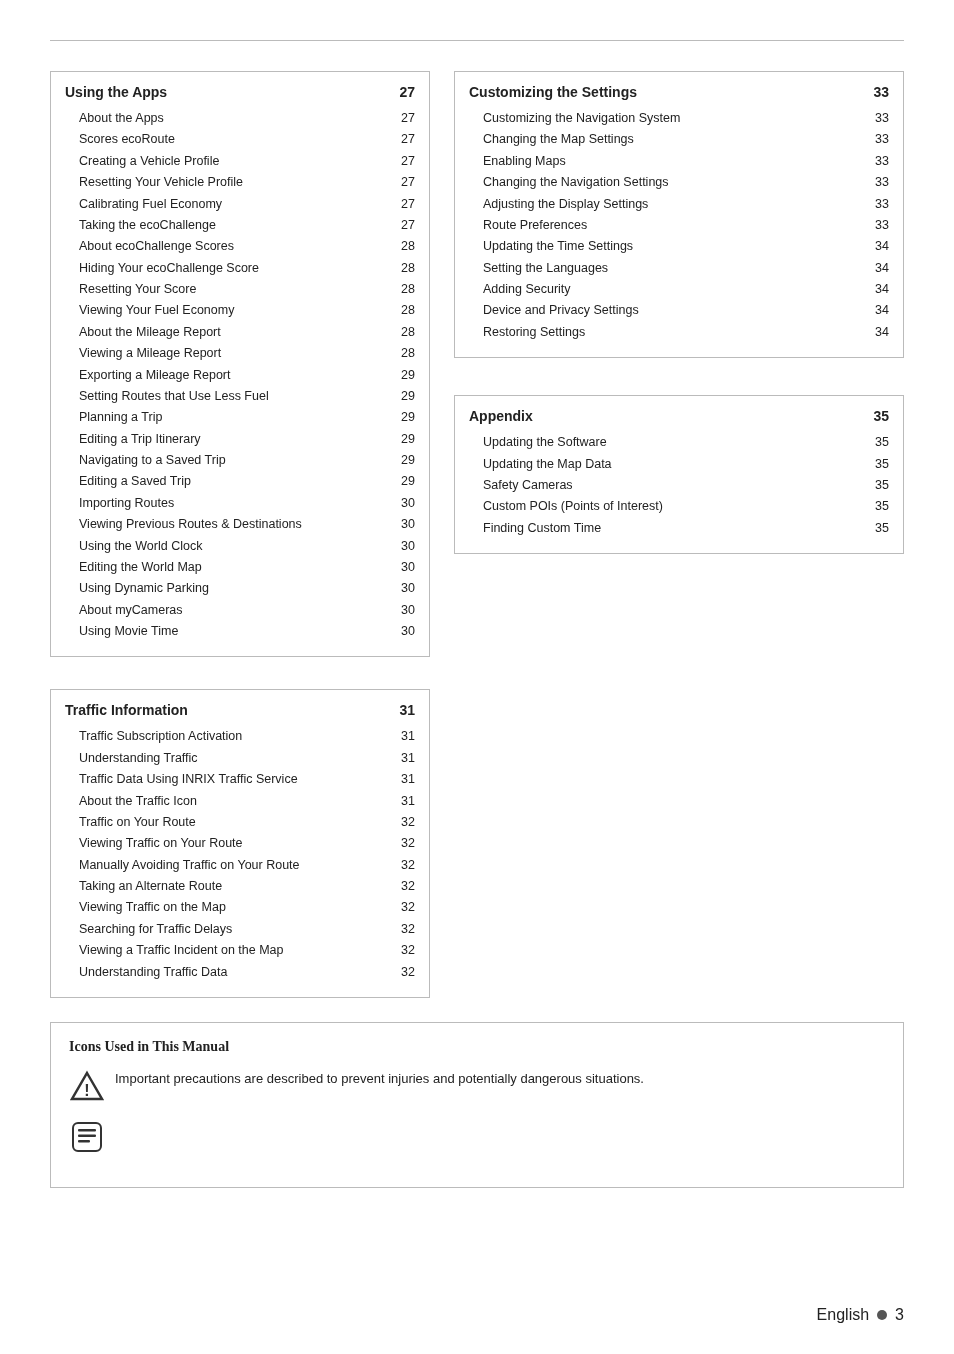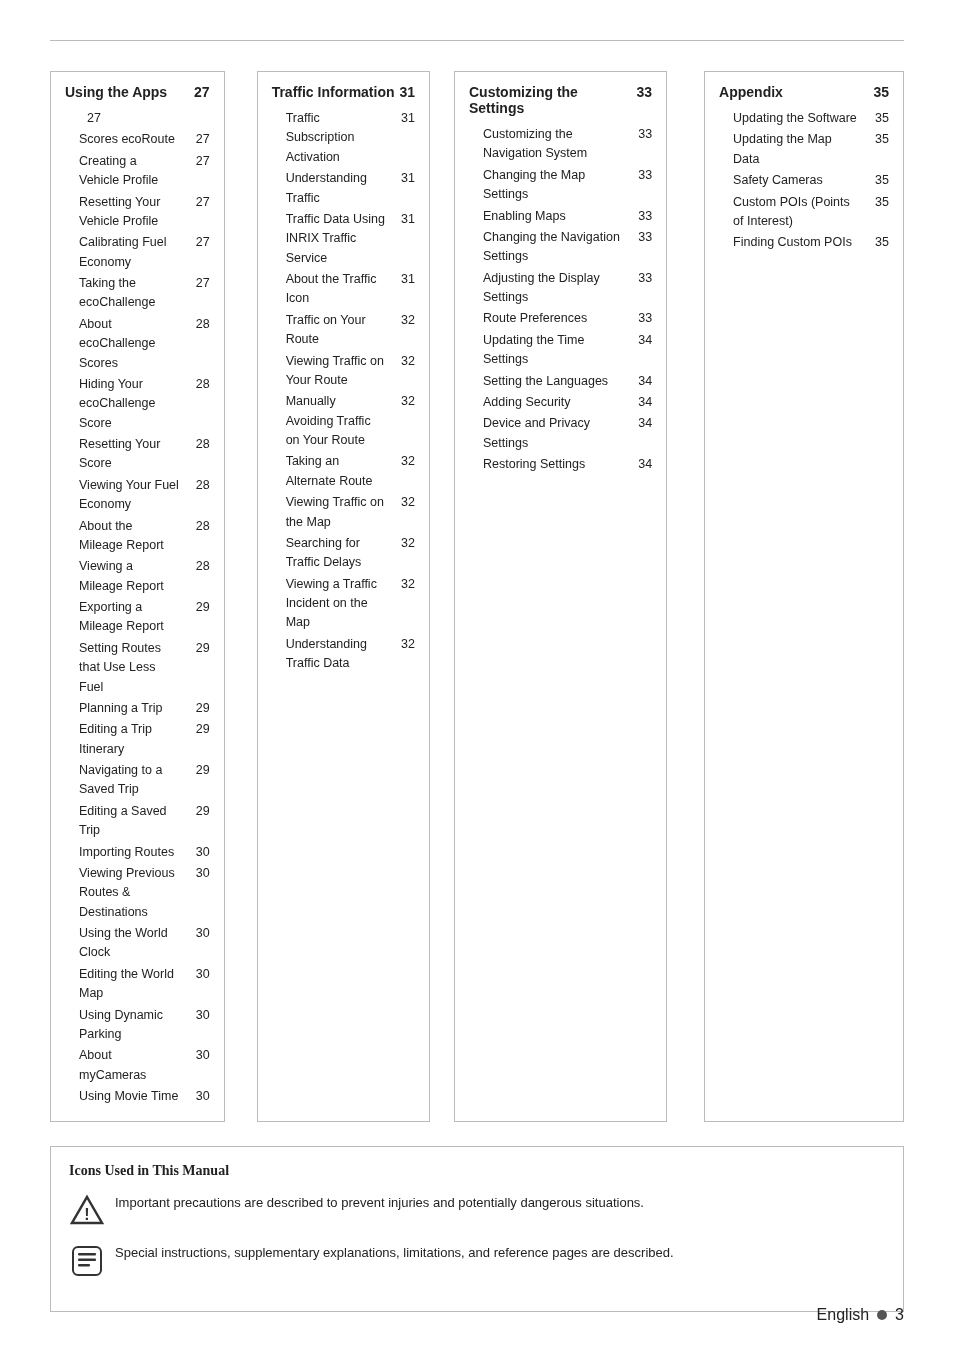--- a/index.html
+++ b/index.html
@@ -22,26 +22,27 @@
       margin-bottom: 30px;
     }
     .columns {
       display: flex;
       gap: 24px;
       margin-bottom: 24px;
     }
     .col-left {
       flex: 0 0 380px;
       display: flex;
-      flex-direction: row;
+      flex-direction: column;
       gap: 32px;
     }
     .col-right {
       flex: 1;
       display: flex;
+      flex-direction: column;
       gap: 37px;
     }
     .toc-section {
       border: 1.5px solid #bbb;
       padding: 12px 14px 14px 14px;
     }
     .toc-section-title {
       font-weight: bold;
       font-size: 14px;
       margin-bottom: 4px;
@@ -128,20 +129,21 @@
 
     <div class="col-left">
 
       <div class="toc-section">
         <div class="toc-header-row">
           <span class="toc-section-title">Using the Apps</span>
           <span class="toc-page-number-title">27</span>
         </div>
         <div>
           <div class="toc-entry">
+              <span class="toc-entry-label">About the Apps</span>
               <span class="toc-entry-page">27</span>
             </div>
           <div class="toc-entry">
               <span class="toc-entry-label">Scores ecoRoute</span>
               <span class="toc-entry-page">27</span>
             </div>
           <div class="toc-entry">
               <span class="toc-entry-label">Creating a Vehicle Profile</span>
               <span class="toc-entry-page">27</span>
             </div>
@@ -366,21 +368,21 @@
             </div>
           <div class="toc-entry">
               <span class="toc-entry-label">Safety Cameras</span>
               <span class="toc-entry-page">35</span>
             </div>
           <div class="toc-entry">
               <span class="toc-entry-label">Custom POIs (Points of Interest)</span>
               <span class="toc-entry-page">35</span>
             </div>
           <div class="toc-entry">
-              <span class="toc-entry-label">Finding Custom POIs</span>
+              <span class="toc-entry-label">Finding Custom Time</span>
               <span class="toc-entry-page">35</span>
             </div>
         </div>
       </div>
 
     </div>
   </div>
 
   <div class="icons-section">
     <div class="icons-section-title">Icons Used in This Manual</div>
@@ -397,21 +399,20 @@
 
     <div class="icon-row">
       <div class="icon-glyph">
         <svg width="36" height="36" viewBox="0 0 36 36">
           <rect x="4" y="4" width="28" height="28" rx="5" ry="5" fill="none" stroke="#333" stroke-width="2"></rect>
           <rect x="9" y="10" width="18" height="2.5" rx="1" fill="#333"></rect>
           <rect x="9" y="15.5" width="18" height="2.5" rx="1" fill="#333"></rect>
           <rect x="9" y="21" width="12" height="2.5" rx="1" fill="#333"></rect>
         </svg>
       </div>
-      <span class="icon-text">Special instructions, supplementary explanations, limitations, and reference pages are described.</span>
     </div>
   </div>
 
   <div class="footer-row">
     <span>English</span>
     <span class="footer-dot"></span>
     <span>3</span>
   </div>
 </div>
 

